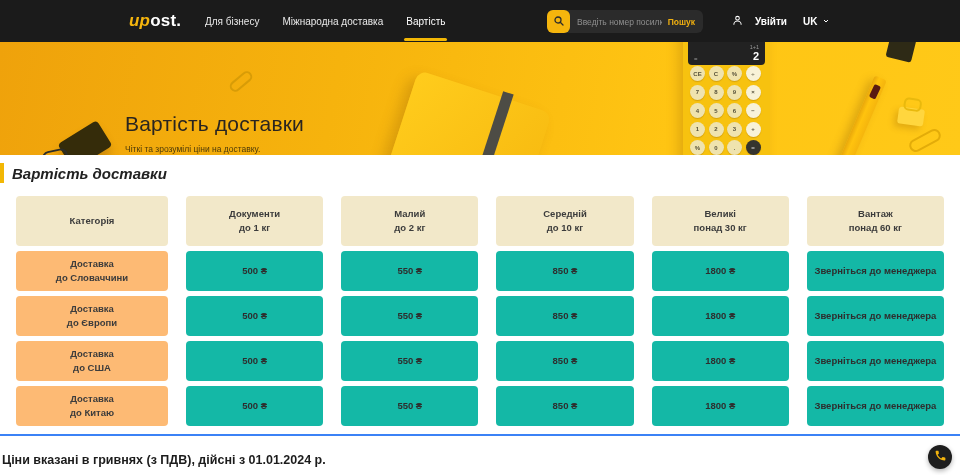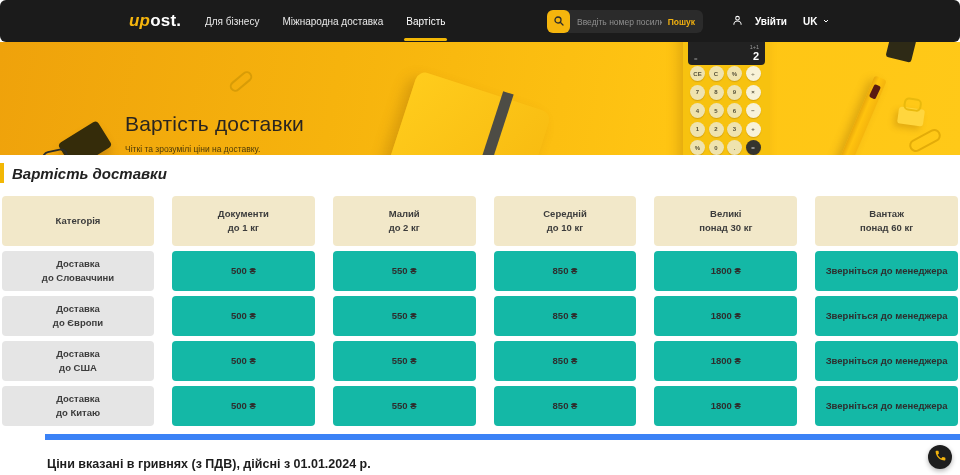--- a/index.html
+++ b/index.html
@@ -1,20 +1,20 @@
 <!DOCTYPE html>
 <html><head>
 <meta charset="utf-8">
 <style>
   * { margin:0; padding:0; box-sizing:border-box; }
   html,body { width:960px; height:475px; overflow:hidden; background:#fff;
     font-family:"Liberation Sans","DejaVu Sans",sans-serif; }
 
   
-  .navbar { position:relative; height:42px; background:#1b1b1b;border-radius:6px; }
+  .navbar { position:relative; height:42px; background:#1b1b1b; }
   .logo { position:absolute; left:129px; top:11px; font-size:17px; font-weight:700; letter-spacing:.2px; cursor:pointer; }
   .logo .mark { color:#F5B50D; font-style:italic; }
   .logo .rest { color:#ffffff; }
   .nav-links { position:absolute; left:205px; top:0; height:100%; display:flex; gap:23px; }
   .nav-link { display:flex; align-items:center; height:100%; color:#e8e8e8; font-size:10px; font-weight:500; position:relative; cursor:pointer; }
   .nav-link.active { color:#ffffff;text-align:center; }
   .nav-link.active::after { content:""; position:absolute; left:-2px; right:-2px; bottom:1px; height:3px; background:#F2B705; border-radius:2px; }
   .search-group { position:absolute; left:547px; top:10px; width:156px; height:23px; background:#2b2b2b; border-radius:6px; display:flex; align-items:center; }
   .search-btn { position:absolute; left:0; top:0; width:23px; height:23px; background:#F5B50D; border-radius:6px; display:flex; align-items:center; justify-content:center; cursor:pointer; }
   .search-input { margin-left:30px; width:85px; background:transparent; border:none; outline:none; font-size:8.5px; color:#cccccc; font-family:inherit; }
@@ -57,27 +57,27 @@
 
   .paperclip { position:absolute; border:2.5px solid #D89C07; border-radius:8px; background:transparent; }
   .clip-a { left:228px; top:34px; width:26px; height:11px; transform:rotate(-40deg); }
   .clip-d { left:908px; top:92px; width:34px; height:13px; transform:rotate(-28deg); border-color:#E3AC09; }
 
   
   .section-head { display:flex; align-items:center; margin-top:8px; height:20px; }
   .accent-bar { width:4px; height:20px; background:#F2B705; }
   .section-title { margin-left:8px; font-size:15px; font-weight:700; font-style:italic; color:#222; }
 
-  .price-grid { margin:13px 2px 0; display:grid; grid-template-columns:152px repeat(5,1fr); gap:5px 18px; }
+  .price-grid { margin:13px 16px 0; display:grid; grid-template-columns:152px repeat(5,1fr); gap:5px 18px; }
   .cell { display:flex; align-items:center; justify-content:center; text-align:center; border-radius:4px; white-space:pre-line; line-height:1.5; }
   .th { height:50px; background:#F2E8C9; font-size:9.5px; font-weight:700; color:#3c3c3c; }
-  .cat { height:40px; background:#e5e5e5; font-size:9.5px; font-weight:700; color:#3c3c3c; }
+  .cat { height:40px; background:#fdba74; font-size:9.5px; font-weight:700; color:#3c3c3c; }
   .val { height:40px; background:#14b8a6; font-size:9.5px; font-weight:600; color:#2e2e2e; }
 
-  .footer { margin-top:8px; border-top:6px solid #3b82f6;margin-left:45px; }
+  .footer { margin-top:8px; border-top:2px solid #3b82f6; }
   .footer-note { padding:17px 0 0 2px; font-size:12.5px; font-weight:700; color:#1c1c1c; }
 
   .fab { position:absolute; left:928px; top:445px; width:24px; height:24px; border-radius:50%; background:#1e1e1e; display:flex; align-items:center; justify-content:center; cursor:pointer; box-shadow:0 2px 5px rgba(0,0,0,.3); }
 </style>
 </head>
 <body>
 
 <div class="navbar">
   <div class="logo"><span class="mark">up</span><span class="rest">ost.</span></div>
 

